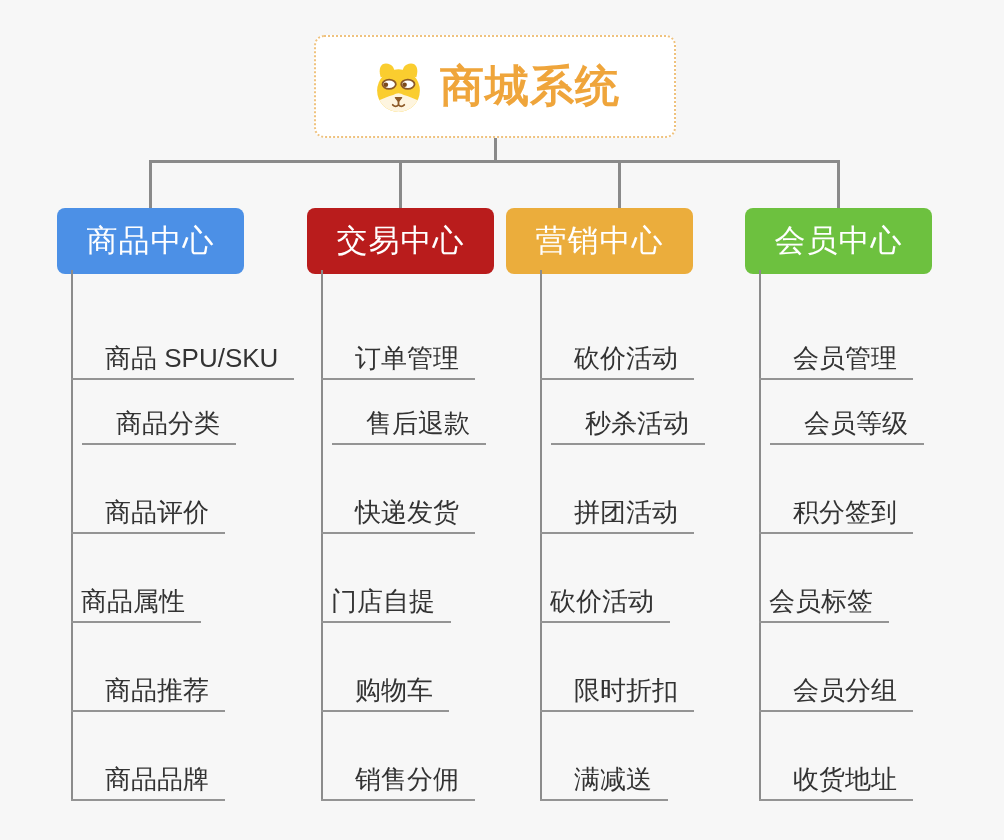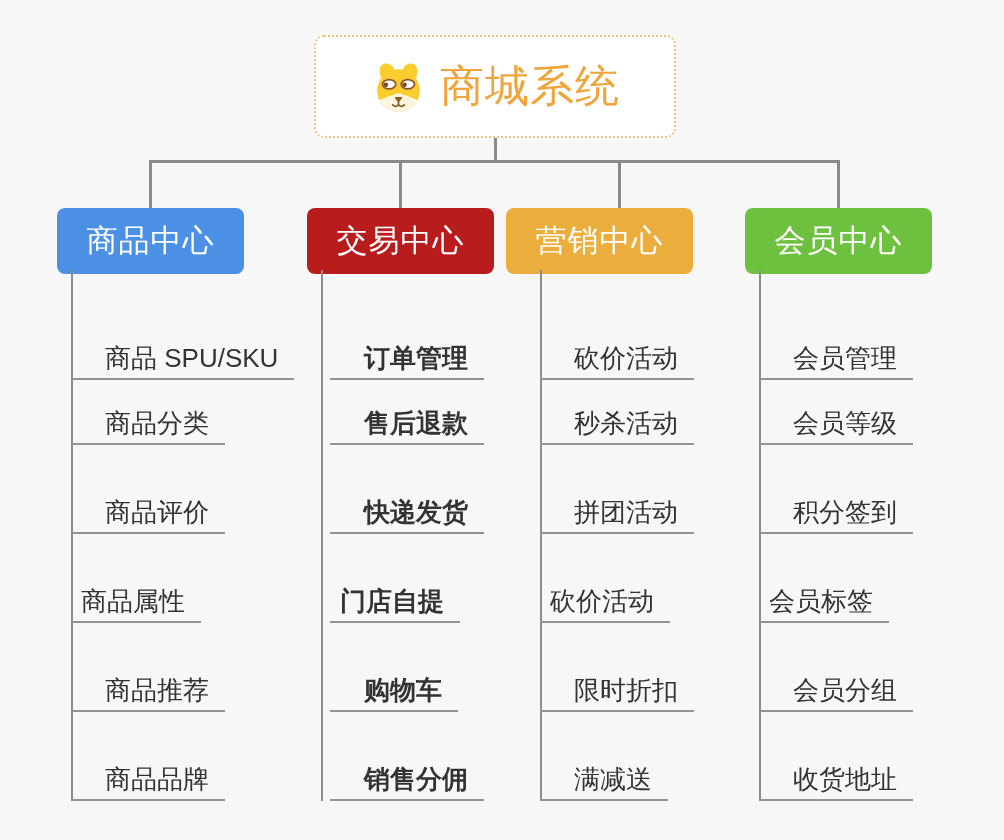--- a/index.html
+++ b/index.html
@@ -19,20 +19,21 @@
     left: 314px; top: 35px;
     width: 362px; height: 103px;
     background: #ffffff;
     border: 2px dotted #efc27e;
     border-radius: 10px;
     box-sizing: border-box;
     display: flex;
     align-items: center;
     justify-content: center;
     gap: 13px;
+    font-weight: bold;
   }
   .root-title {
     font-size: 44px;
     color: #efa53b;
     letter-spacing: 1px;
     white-space: nowrap;
   }
 
   
   .conn { position: absolute; background: #8a8a8a; }
@@ -66,23 +67,23 @@
   
   .leaf {
     position: absolute;
     font-size: 26px;
     line-height: 30px;
     color: #333333;
     padding: 0 16px 5px 34px;
     border-bottom: 2px solid #949494;
     white-space: nowrap;
   }
-  .c0 { left: 71px; }  .c1 { left: 330px; font-weight: bold; }
+  .c0 { left: 71px; }  .c1 { left: 321px; }
   .c2 { left: 540px; } .c3 { left: 759px; }
-  .r0 { top: 319px; margin-top: 24px; } .r1 { top: 408px; } .r2 { top: 497px; }
+  .r0 { top: 319px; margin-top: 24px; } .r1 { top: 408px; margin-left: 11px; } .r2 { top: 497px; }
   .r3 { top: 586px; padding-left: 10px; } .r4 { top: 675px; } .r5 { top: 764px; }
 </style>
 </head>
 <body>
 
 <div class="stage">
 
   <div class="conn conn-stub"></div>
   <div class="conn conn-bus"></div>
   <div class="conn conn-drop d0"></div>

